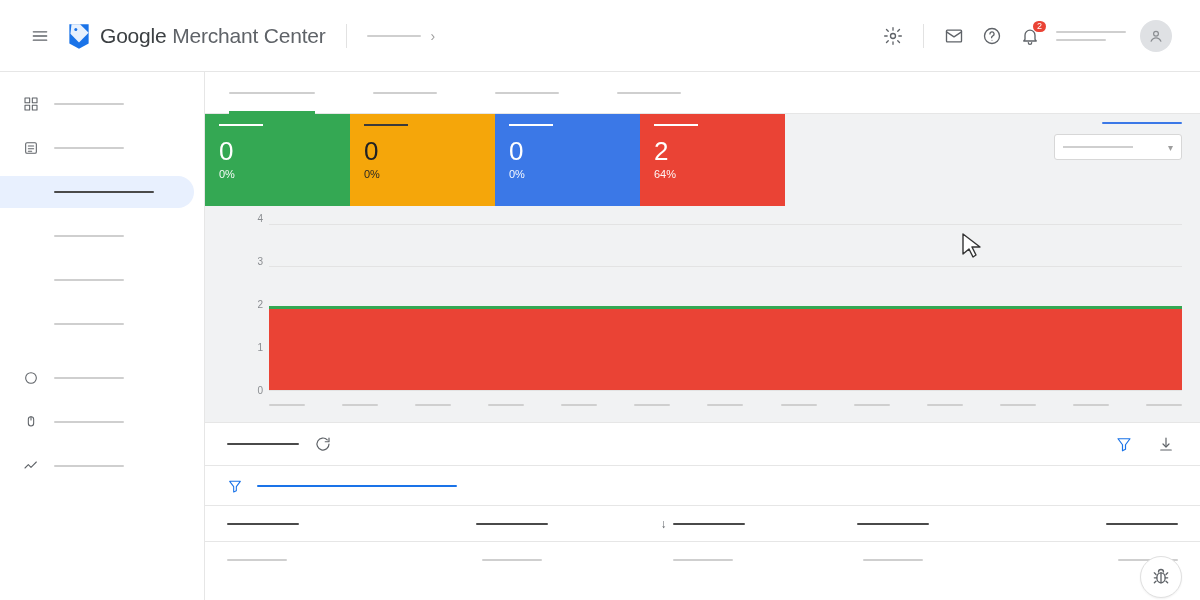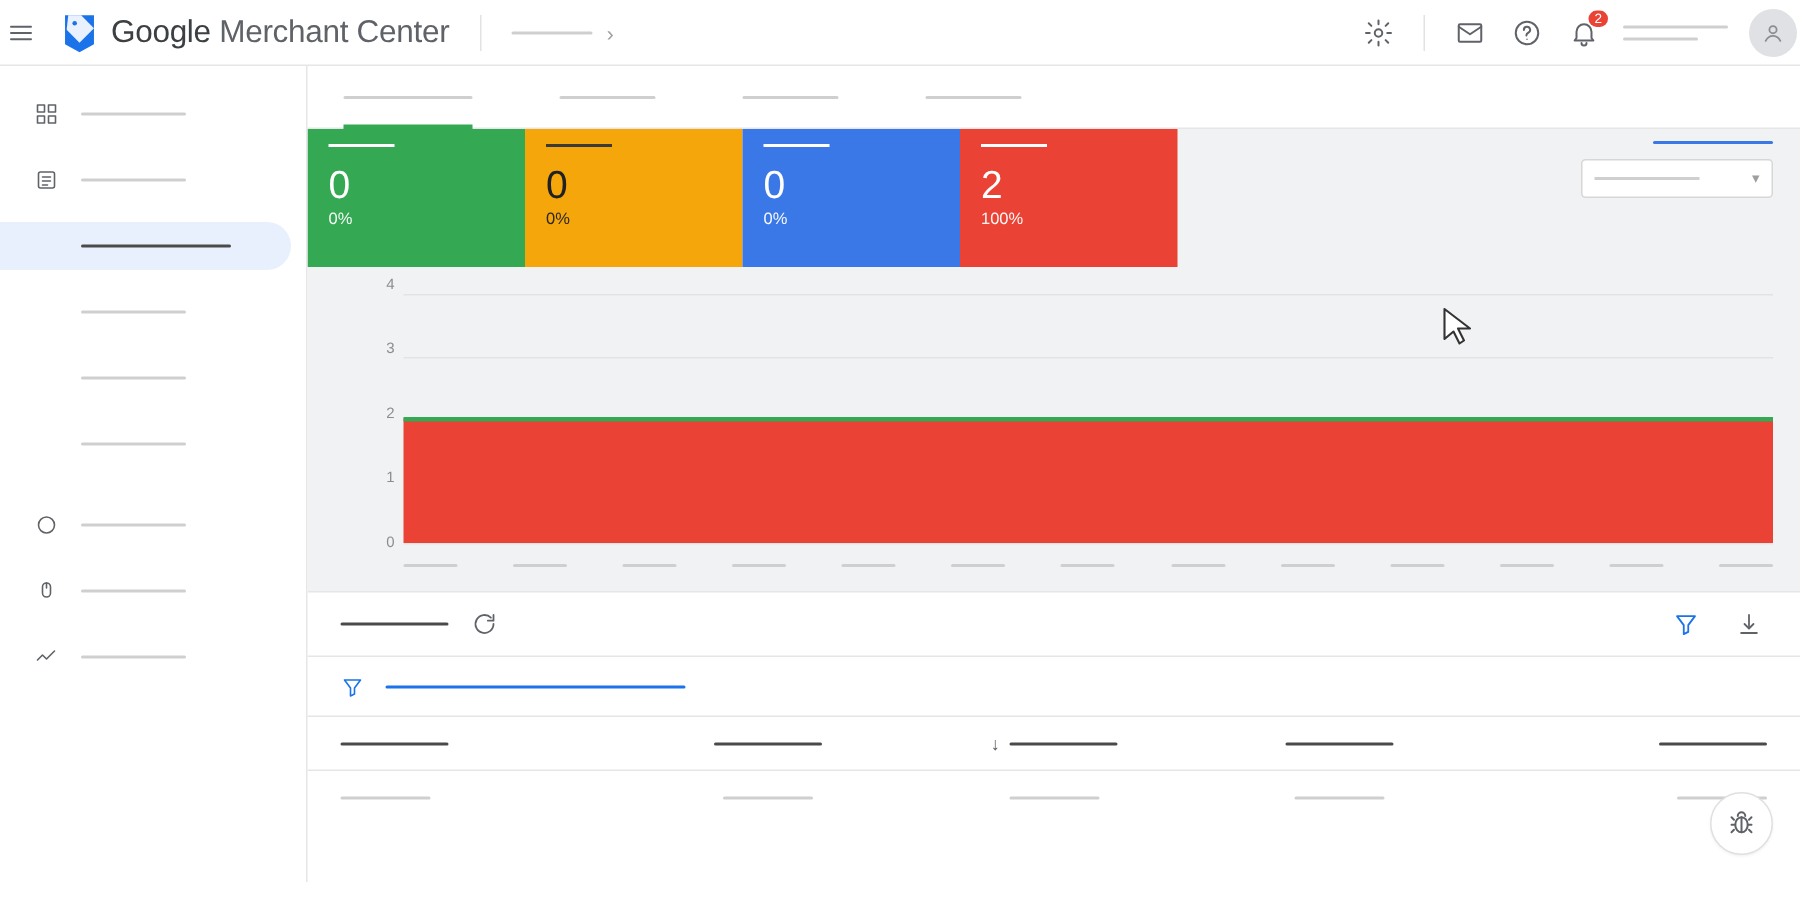--- a/index.html
+++ b/index.html
@@ -1,19 +1,19 @@
 <!DOCTYPE html>
 <html><head>
 <meta charset="utf-8">
 <style>
   * { box-sizing: border-box; margin: 0; padding: 0; }
   html, body { width: 1200px; height: 600px; font-family: Arial, Helvetica, sans-serif; overflow: hidden; background:#fff; }
 
   
-  .topbar { height: 44px; border-bottom: 1px solid #e6e6e6; display: flex; align-items: center; padding: 0 2px; }
+  .topbar { height: 72px; border-bottom: 1px solid #e6e6e6; display: flex; align-items: center; padding: 0 28px; }
   .hamburger svg { display:block; }
   .logo { display:flex; align-items:center; margin-left:14px; gap:8px; }
   .logo-tag { width:26px; height:30px; }
   .gtext { font-size:21px; letter-spacing:-.2px; }
   .gtext .grey { color:#5f6368; font-weight:400; }
   .divider-v { width:1px; height:24px; background:#e2e2e2; margin:0 20px; }
   .crumb { display:flex; align-items:center; gap:10px; }
   .ph-line { height:2px; background:#cfcfcf; border-radius:1px; }
   .chev { color:#9e9e9e; font-size:14px; }
   .top-right { margin-left:auto; display:flex; align-items:center; gap:14px; }
@@ -280,21 +280,21 @@
             <div class="bar"></div>
             <div>
               <div class="big">0</div>
               <div class="pct">0%</div>
             </div>
           </div>
         <div class="card red">
             <div class="bar"></div>
             <div>
               <div class="big">2</div>
-              <div class="pct">100%</div>
+              <div class="pct">64%</div>
             </div>
           </div>
       </div>
 
       <div class="date-area">
         <div class="date-line"></div>
         <div class="date-box">
           <div class="ph"></div>
           <span class="caret">▾</span>
         </div>

